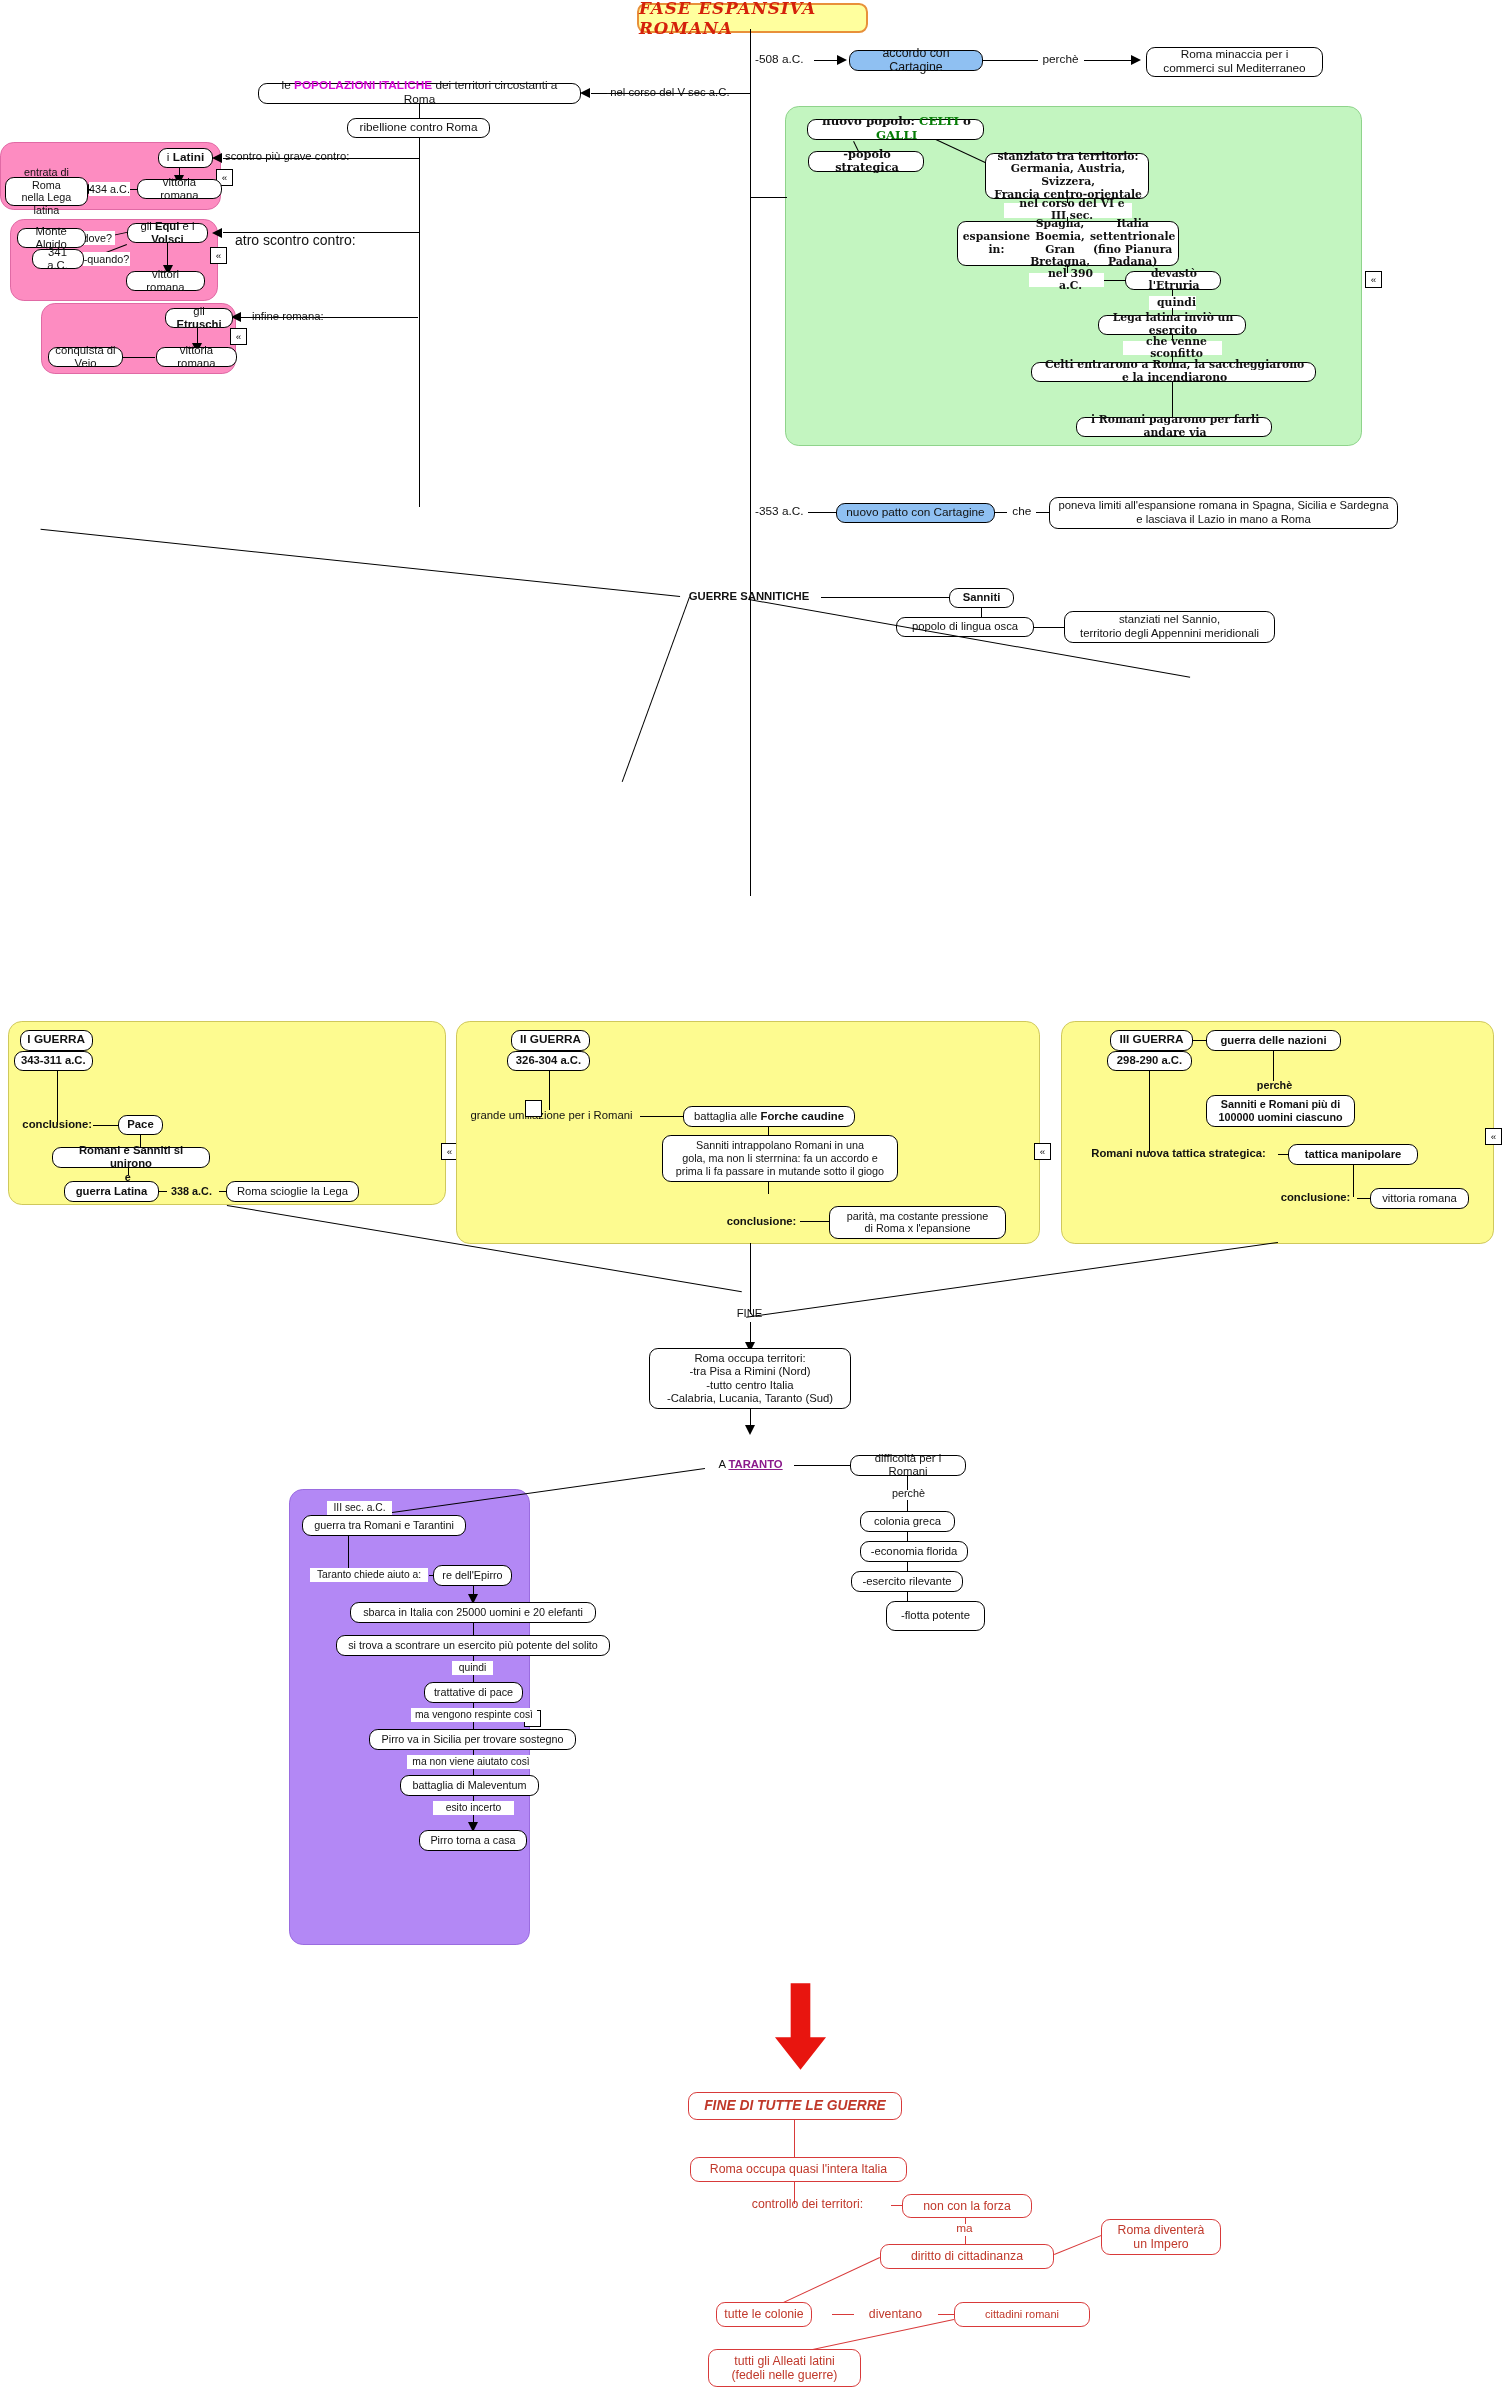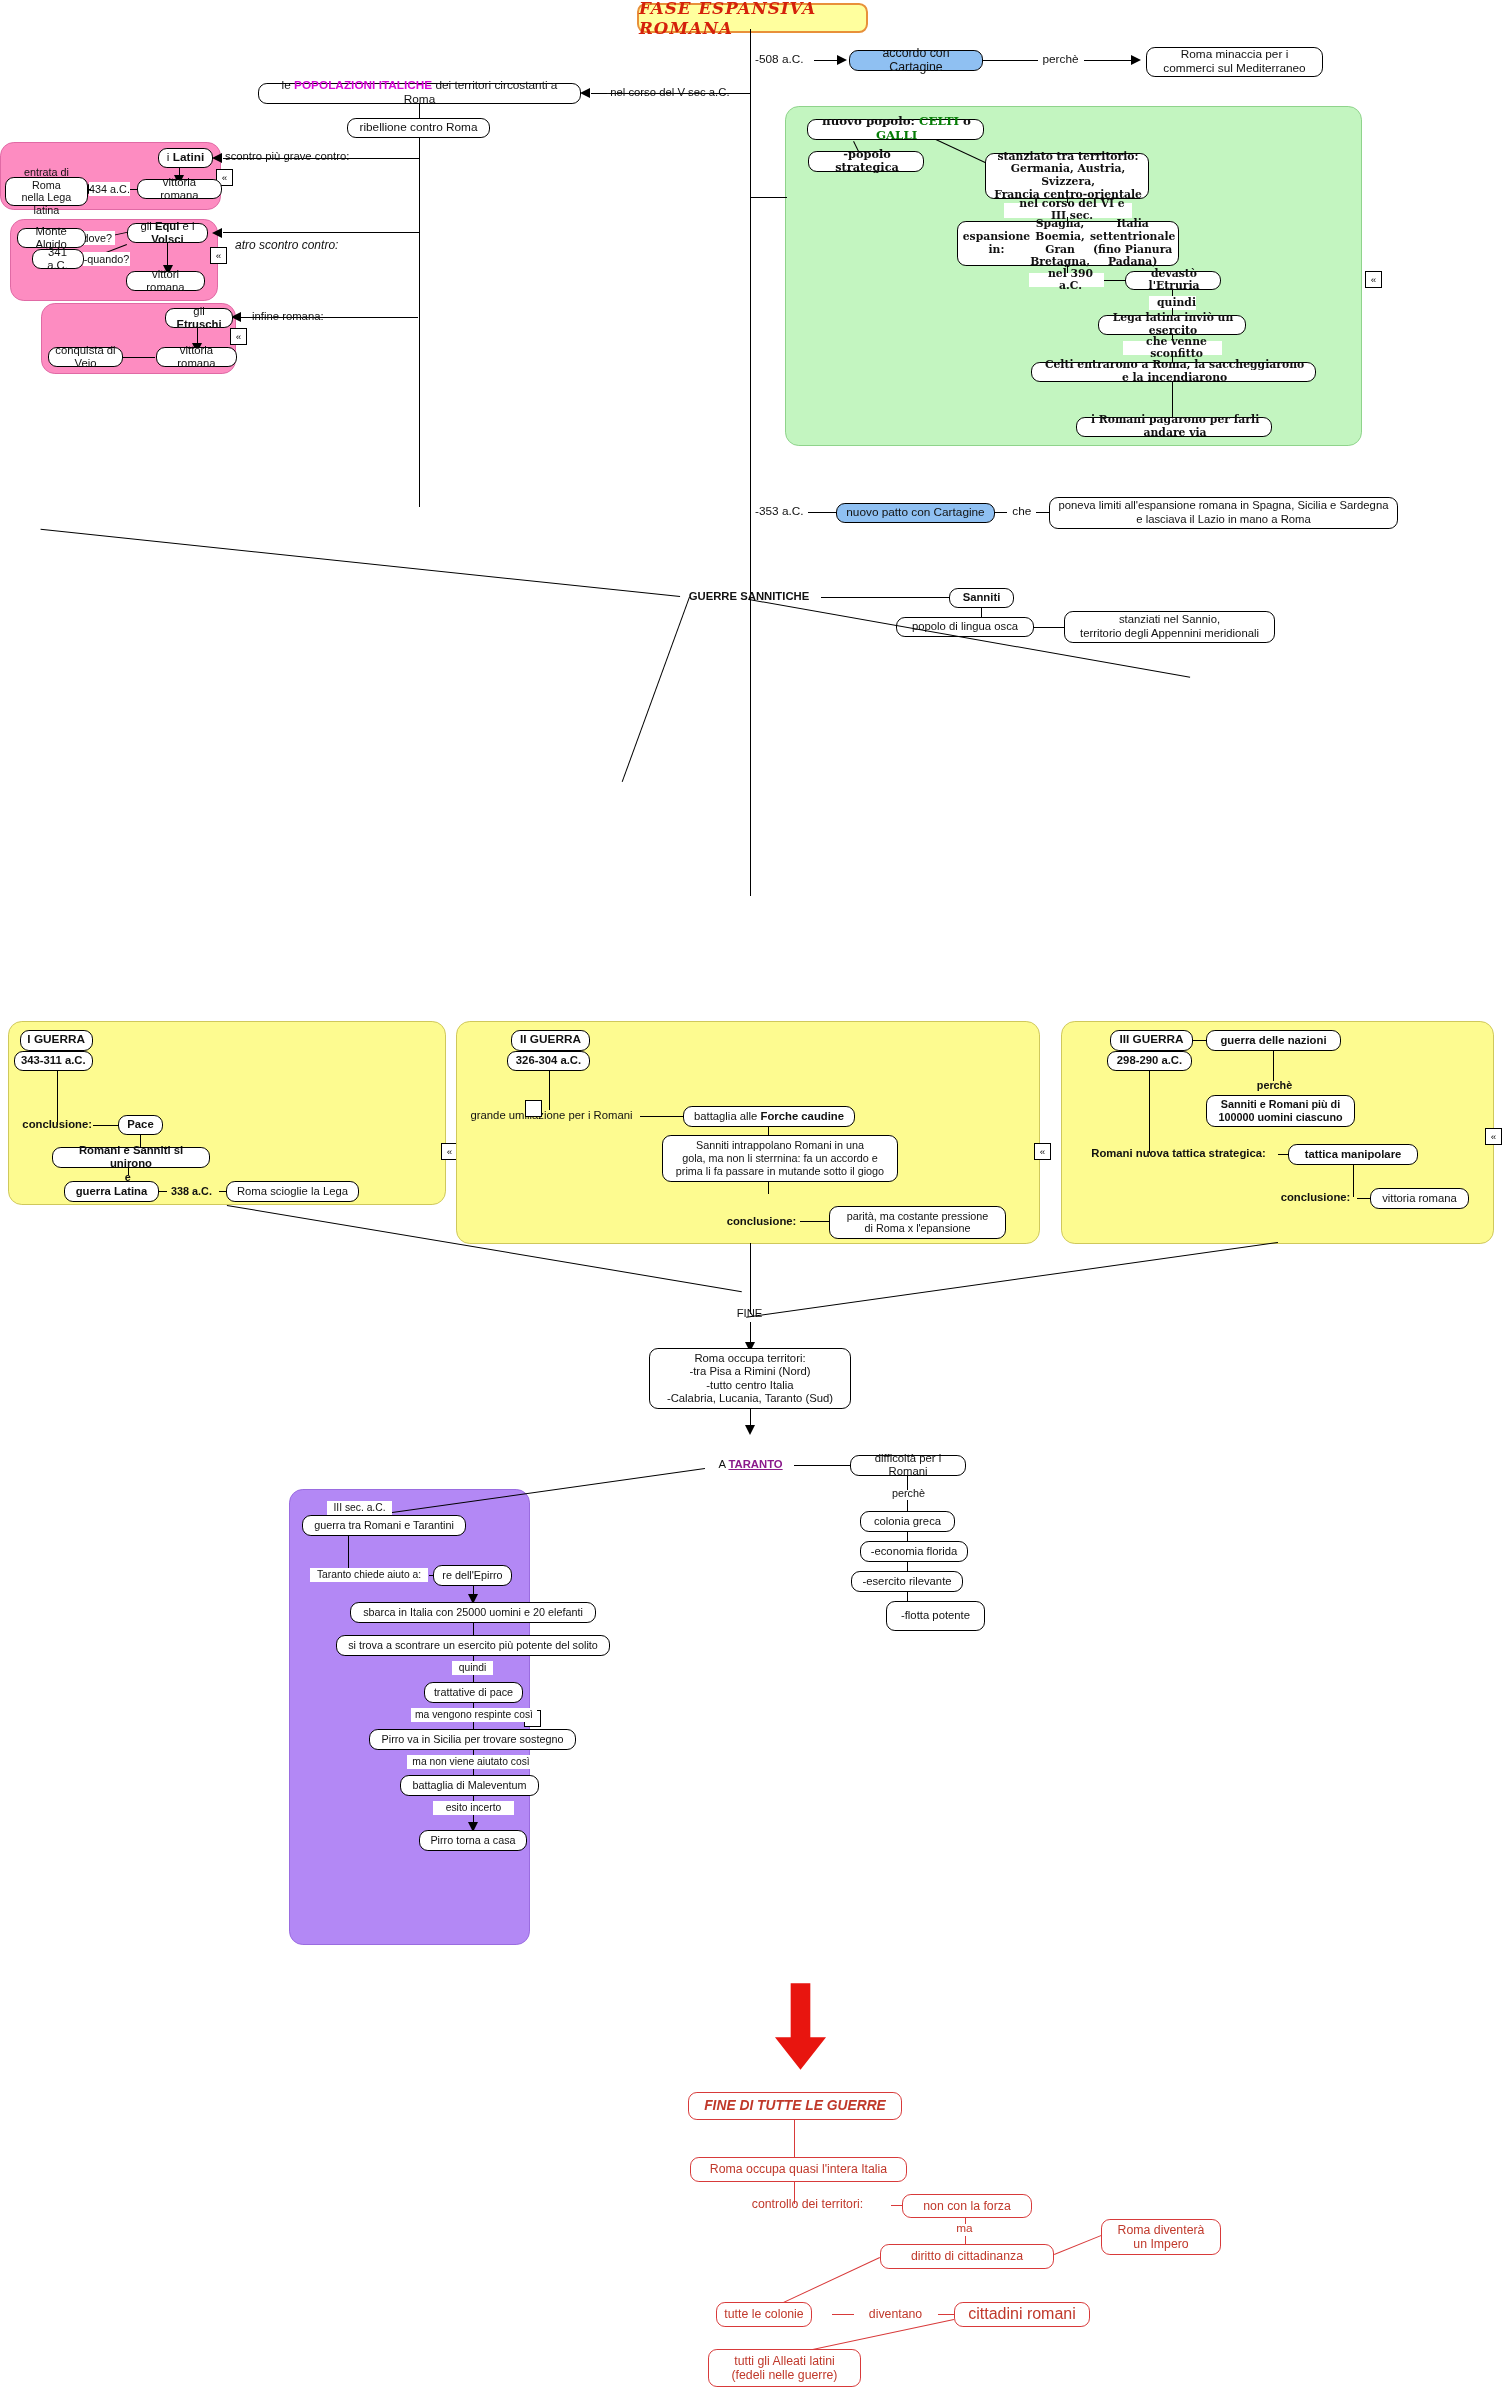--- a/index.html
+++ b/index.html
@@ -97,21 +97,21 @@
   <div class="ln hl" style="left:81px;top:189px;width:9.9px;"></div>
   <div class="arrow ar-left" style="left:79px;top:184px;"></div>
   <div class="node" style="left:4.9px;top:177px;width:83px;height:28.6px;font-size:10.8px;flex-direction:column;">
     <span>entrata di Roma</span>
     <span>nella Lega latina</span>
   </div>
 
   <div class="region pinkreg" style="left:9.9px;top:219px;width:208px;height:82px;border:1.5px solid #e06aa5;"></div>
   <div class="ln hl" style="left:223px;top:232px;width:196px;"></div>
   <div class="arrow ar-left" style="left:212px;top:228px;"></div>
-  <div class="plain" style="left:235px;top:238px;width:124px;height:15.8px;font-size:12px;justify-content:flex-start;font-style:italic;">atro scontro contro:</div>
+  <div class="plain" style="left:235px;top:232px;width:124px;height:15.8px;font-size:14px;justify-content:flex-start;">atro scontro contro:</div>
   <div class="collapse" style="left:210px;top:247px;">«</div>
   <div class="node" style="left:127px;top:223px;width:81px;height:19.7px;font-size:11.3px;">
     <span><span>gli </span><span class="bold">Equi</span><span> e i </span><span class="bold">Volsci</span></span>
   </div>
   <div class="diag" style="left:84px;top:241px;width:45px;transform:rotate(-12deg);"></div>
   <div class="lbl" style="left:76px;top:231px;width:39px;height:13.8px;font-size:10.8px;">-dove?</div>
   <div class="node" style="left:16.7px;top:228px;width:69px;height:19.7px;font-size:11.3px;">Monte Algido</div>
   <div class="diag" style="left:127px;top:245px;width:45px;transform:rotate(159deg);"></div>
   <div class="lbl" style="left:83px;top:252px;width:47px;height:13.8px;font-size:10.8px;">-quando?</div>
   <div class="node" style="left:31.5px;top:249px;width:52px;height:19.7px;font-size:11.3px;">341 a.C.</div>
@@ -345,21 +345,21 @@
   <div class="rdiag" style="left:1054px;top:2254px;width:61px;transform:rotate(-22deg);"></div>
   <div class="rednode" style="left:1101px;top:2219px;width:120px;height:36px;font-size:12.3px;flex-direction:column;">
     <span>Roma diventerà</span>
     <span>un Impero</span>
   </div>
   <div class="rdiag" style="left:880px;top:2258px;width:150px;transform:rotate(155deg);"></div>
   <div class="rednode" style="left:716px;top:2302px;width:96px;height:24.6px;font-size:12.3px;">tutte le colonie</div>
   <div class="rln rhl" style="left:832px;top:2314px;width:21.7px;"></div>
   <div class="redlbl" style="left:853px;top:2306px;width:85px;height:16.7px;font-size:12.3px;">diventano</div>
   <div class="rln rhl" style="left:938px;top:2314px;width:15.8px;"></div>
-  <div class="rednode" style="left:954px;top:2302px;width:136px;height:24.6px;font-size:16px;text-align:center;">cittadini romani</div>
+  <div class="rednode" style="left:954px;top:2302px;width:136px;height:24.6px;font-size:11px;text-align:center;">cittadini romani</div>
   <div class="rdiag" style="left:954px;top:2320px;width:236px;transform:rotate(168deg);"></div>
   <div class="rednode" style="left:708px;top:2349px;width:153px;height:38px;font-size:12.3px;flex-direction:column;">
     <span>tutti gli Alleati latini</span>
     <span>(fedeli nelle guerre)</span>
   </div>
 
 </div>
 
 
 </body></html>

